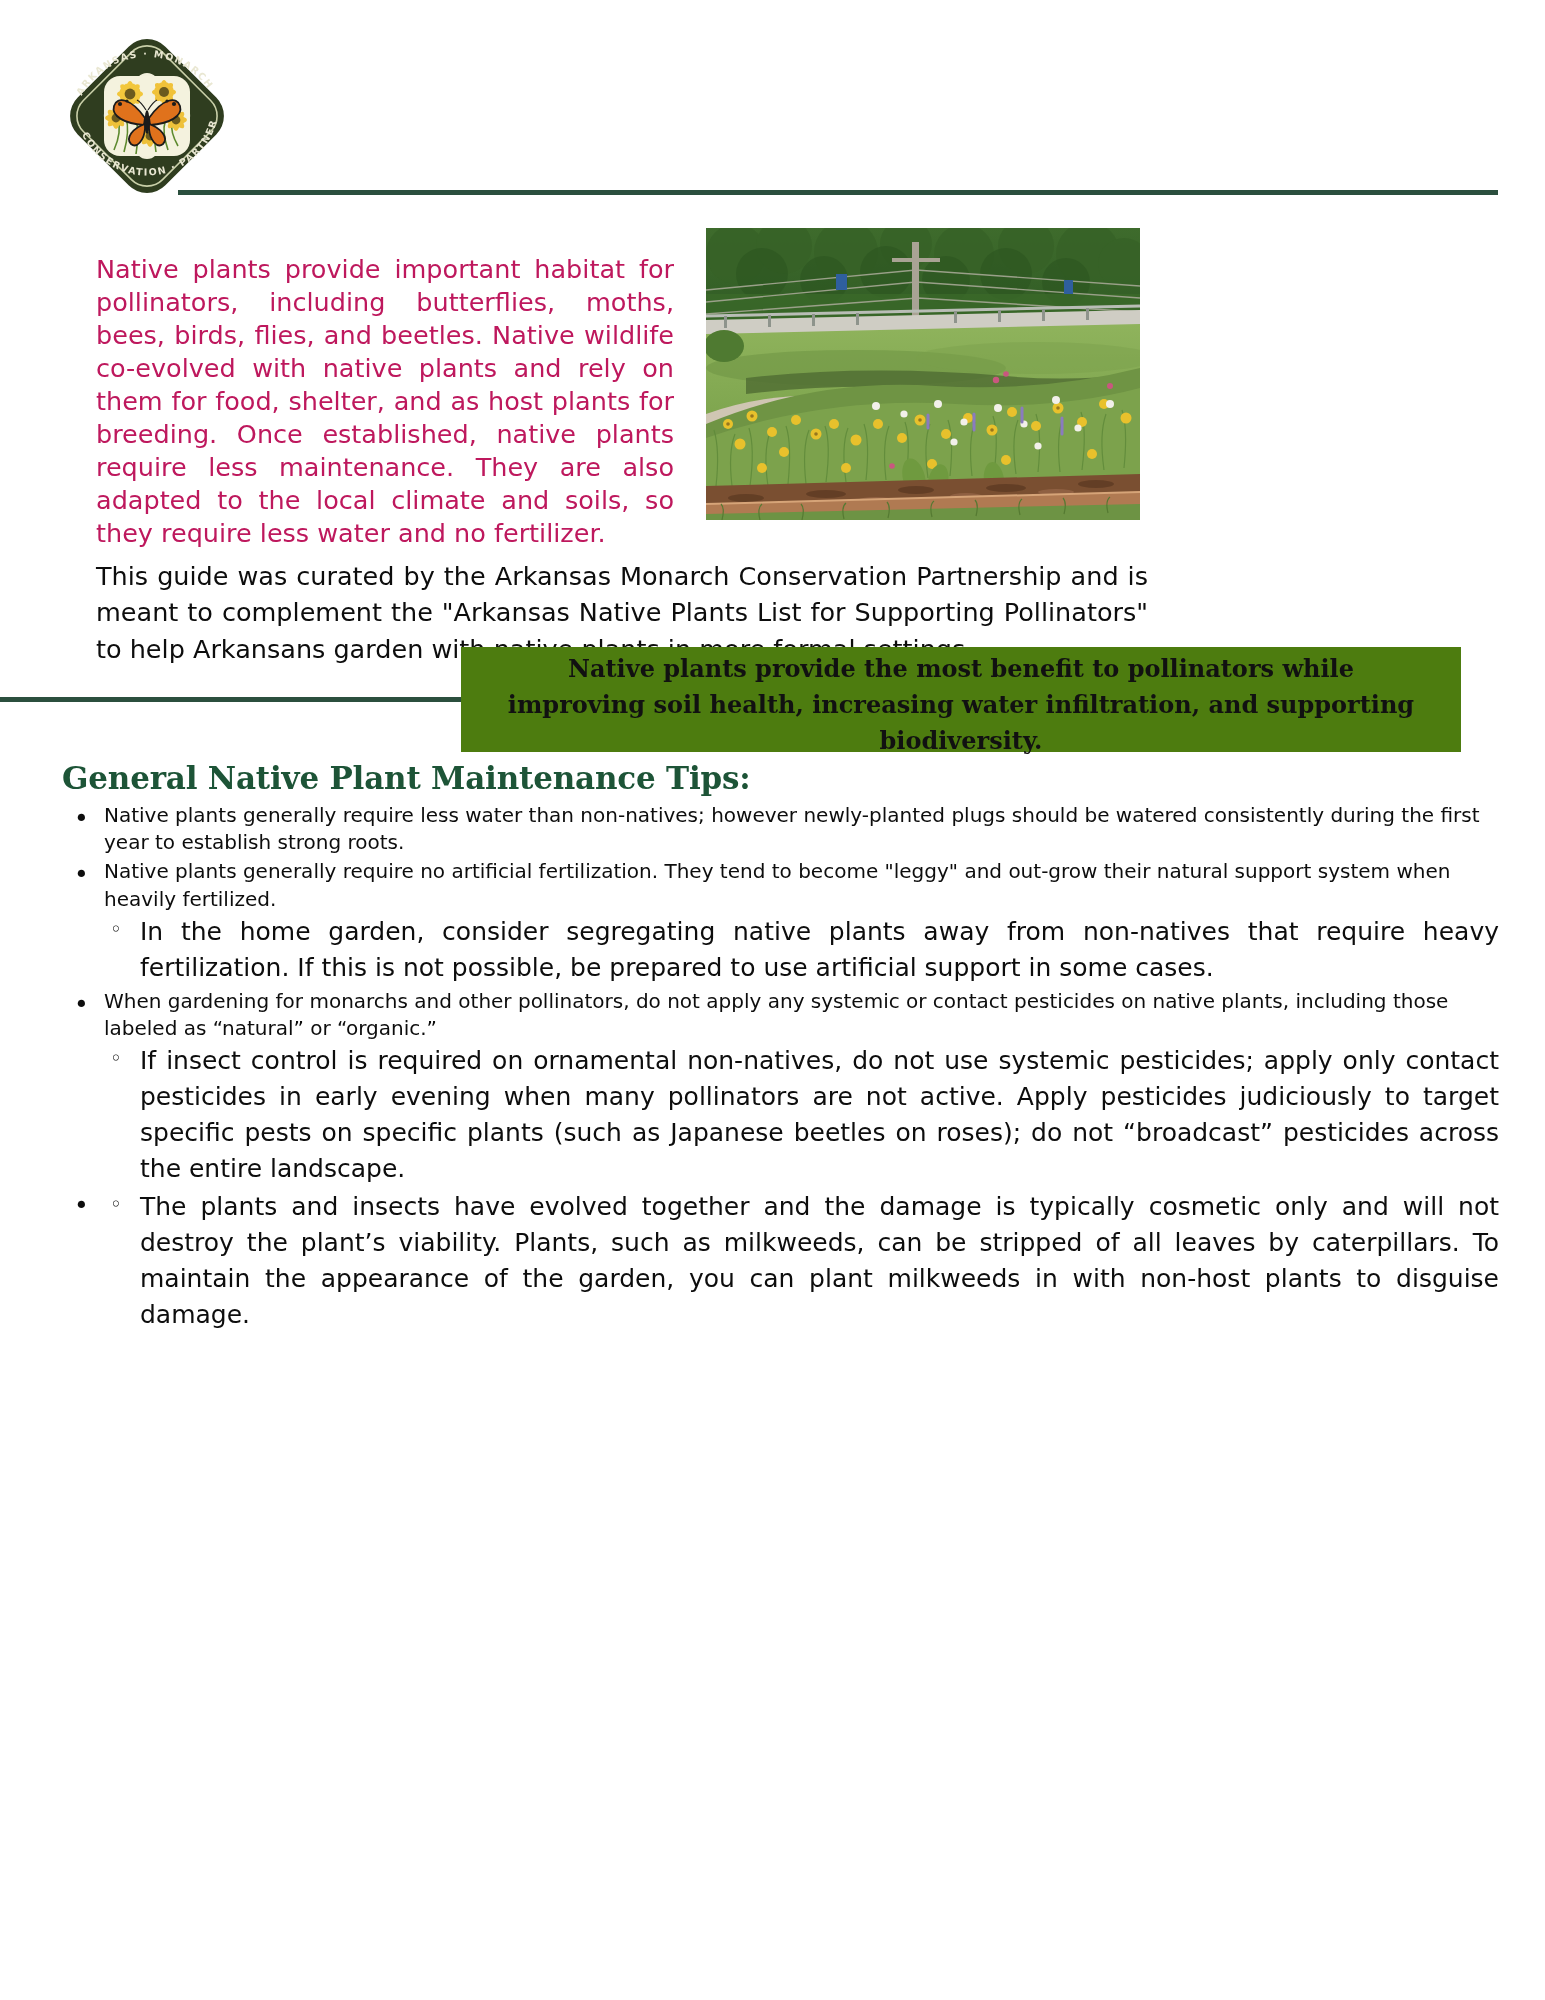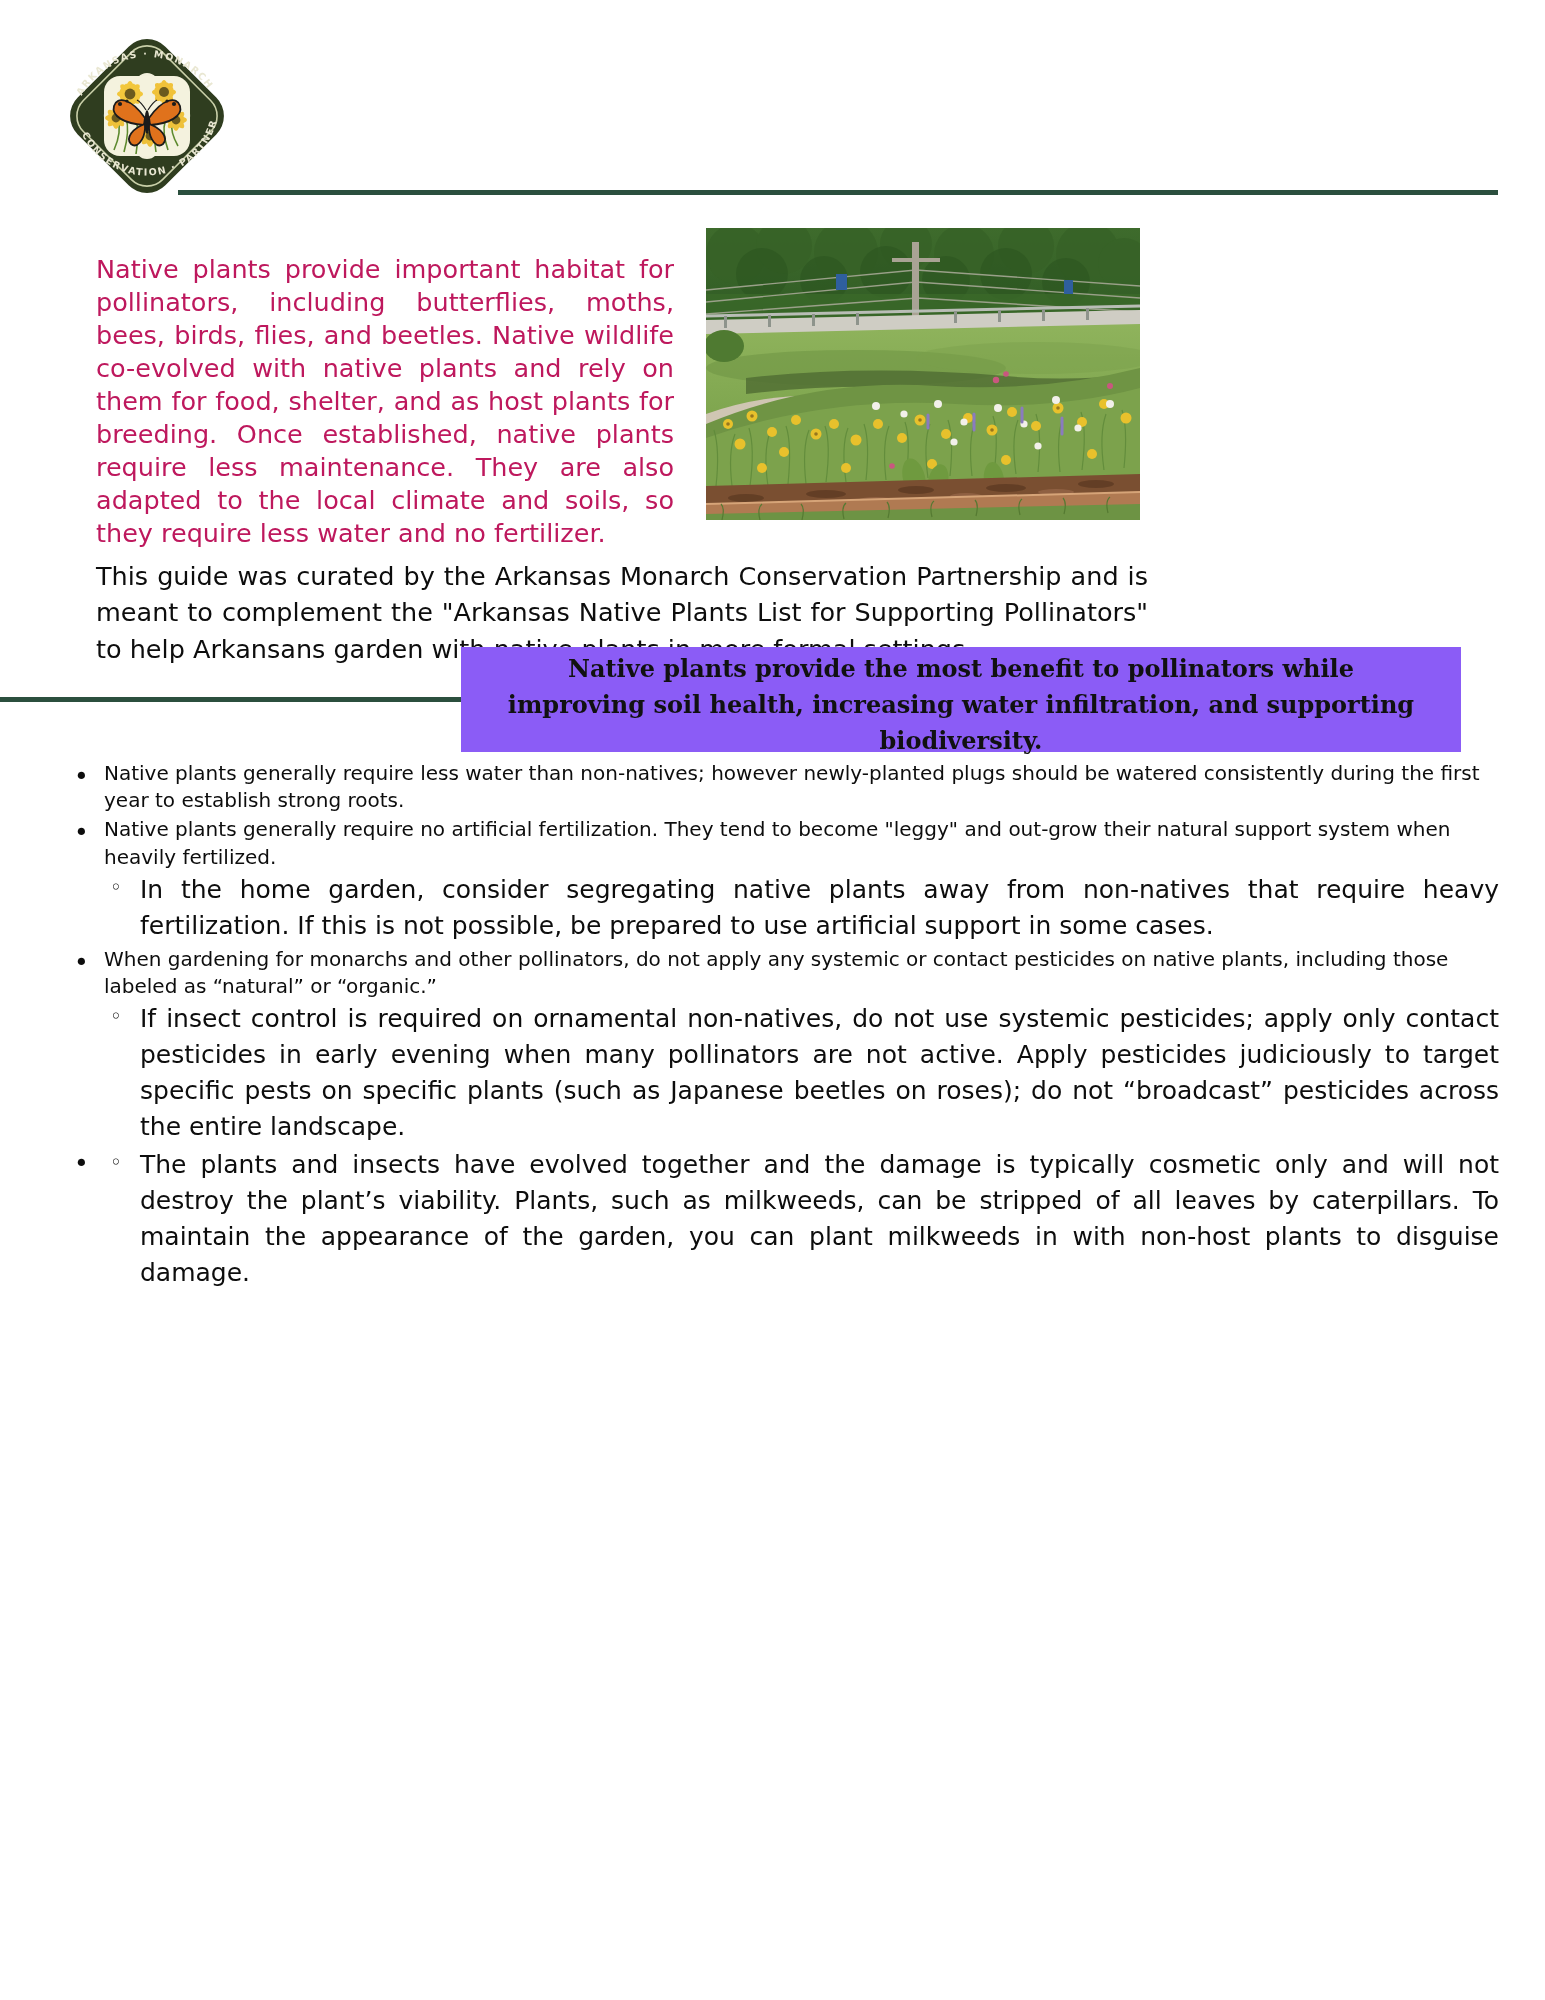--- a/index.html
+++ b/index.html
@@ -116,21 +116,21 @@
     width: 505px;
     height: 5px;
     background: #2b4f3e;
   }
   .callout {
     position: absolute;
     left: 461px;
     top: 647px;
     width: 1000px;
     height: 105px;
-    background: #8b5cf6;
+    background: #4d7c0f;
     box-sizing: border-box;
     padding: 10px 38px 0 38px;
     display: flex;
     align-items: center;
     justify-content: center;
   }
   .callout-text {
     font-family: "DejaVu Serif", serif;
     font-weight: bold;
     font-size: 24px;
@@ -545,20 +545,21 @@
 
   <p class="guide-note">This guide was curated by the Arkansas Monarch Conservation Partnership and is meant to complement the "Arkansas Native Plants List for Supporting Pollinators" to help Arkansans garden with native plants in more formal settings.</p>
 </div>
 
 <div class="rule-mid"></div>
 <div class="callout">
   <div class="callout-text">Native plants provide the most benefit to pollinators while improving soil health, increasing water infiltration, and supporting biodiversity.</div>
 </div>
 
 <div class="tips">
+  <h3 class="tips-heading">General Native Plant Maintenance Tips:</h3>
 
   <ul class="lvl1">
 
     <li>
       <span class="bullet">•</span>
       <div class="item-text nojust">Native plants generally require less water than non-natives; however newly-planted plugs should be watered consistently during the first year to establish strong roots.</div>
     </li>
 
     <li>
       <span class="bullet">•</span>

